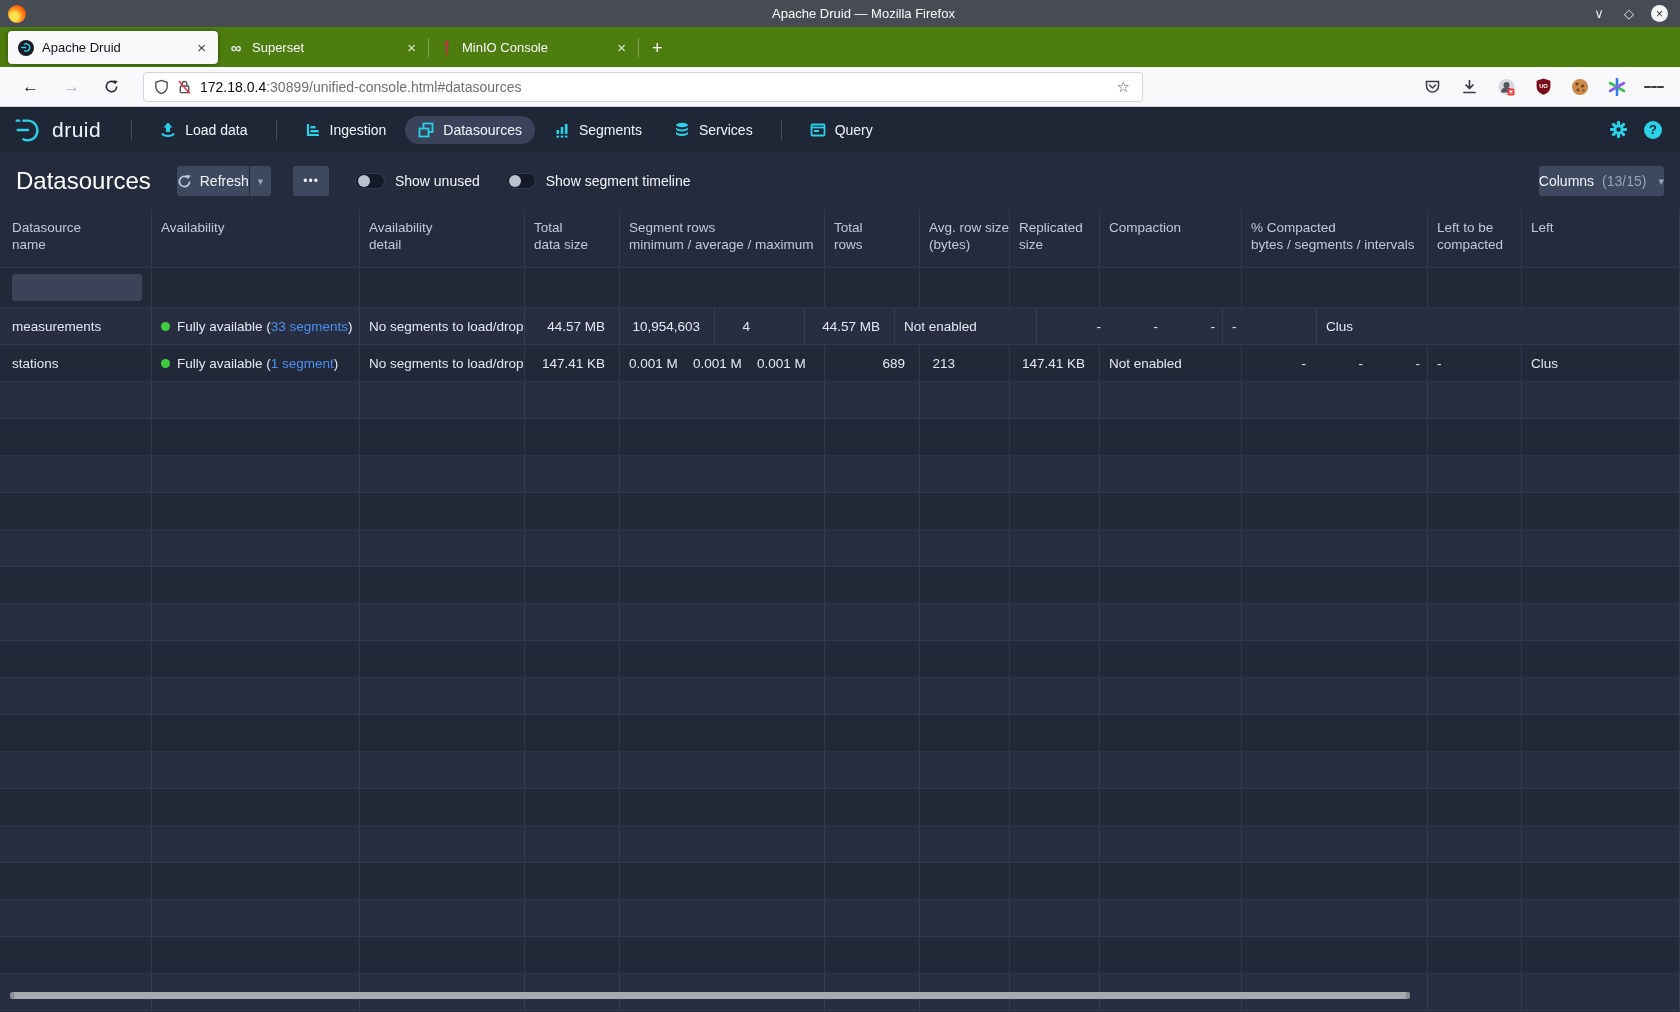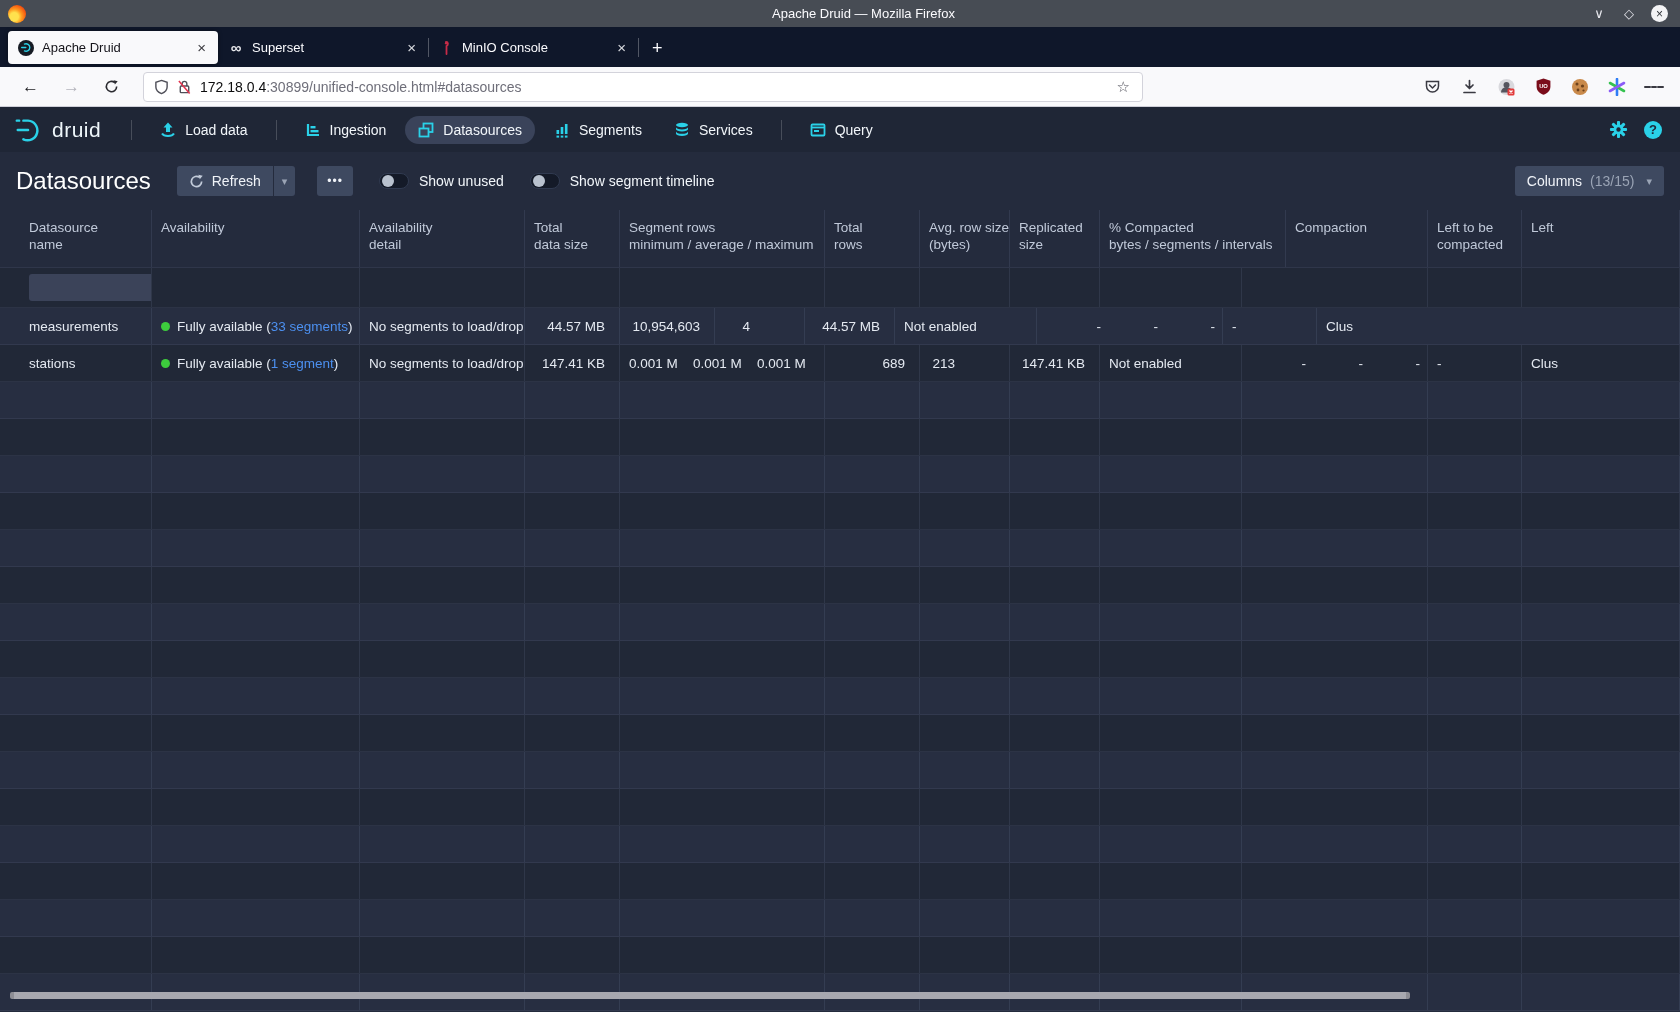--- a/index.html
+++ b/index.html
@@ -9,21 +9,21 @@
   
   .titlebar { height:27px; background:#474c54; display:flex; align-items:center; position:relative; }
   .ff-logo { width:18px; height:18px; border-radius:50%; margin-left:8px;
              background:radial-gradient(circle at 35% 65%, #ffe14d 0 25%, #ff9a1f 45%, #f24d0e 75%, #b5121b 100%); }
   .win-title { position:absolute; left:0; right:0; text-align:center; color:#fbfbfe; font-size:13px;margin-left:47px; }
   .win-controls { margin-left:auto; display:flex; align-items:center; gap:14px; padding-right:12px; z-index:2; }
   .win-btn { color:#e9e9ef; font-size:13px; width:16px; text-align:center; cursor:default; }
   .win-close { width:17px; height:17px; background:#f3f3f5; color:#30343a; border-radius:50%;
                display:flex; align-items:center; justify-content:center; font-size:12px; line-height:1; }
 
-  .tabbar { height:40px; background:#0f172a; display:flex; align-items:flex-end; padding:0 0 0 8px; }
+  .tabbar { height:40px; background:#4d7c0f; display:flex; align-items:flex-end; padding:0 0 0 8px; }
   .tab { height:33px; margin-bottom:3px; display:flex; align-items:center; padding:0 10px; width:210px;
          font-size:13px; color:#fbfbfe; border-radius:4px; position:relative; }
   .tab.active { background:#f9f9fb; color:#15141a; box-shadow:0 0 4px rgba(0,0,0,.4); }
   .tab .sep { position:absolute; right:-1px; top:7px; height:19px; width:1px; background:rgba(255,255,255,.28); }
   .tab-label { margin-left:8px; flex:1; overflow:hidden; white-space:nowrap; }
   .tab-close { font-size:15px; padding:0 2px; opacity:.85; }
   .favicon { width:16px; height:16px; display:flex; align-items:center; justify-content:center; flex:none; }
   .druid-fav { background:#161b24; border-radius:50%; }
   .newtab { color:#fbfbfe; font-size:18px; margin:0 0 8px 14px; }
 
@@ -49,21 +49,21 @@
               padding:6px 13px; border-radius:16px; margin:0 3px; }
   .nav-item.active { background:#3a435a; }
   .appnav-right { margin-left:auto; display:flex; align-items:center; gap:16px; padding-right:4px; }
   .help-circle { width:18px; height:18px; border-radius:50%; background:#2ad1e8; color:#1f2636;
                  font-weight:bold; font-size:13px; display:flex; align-items:center; justify-content:center; }
 
   
   .pagehead { height:58px; display:flex; align-items:center; padding:0 16px; }
   .page-title { color:#ffffff; font-size:24px; margin-right:26px; }
   .btn { height:30px; background:#3e4960; color:#f0f3f8; font-size:14px; border:none; border-radius:3px;
-         display:flex; align-items:center; padding:0 12px; gap:8px; }
+         display:flex; align-items:center; padding:0 0; gap:8px; }
   .btn-group { display:flex; gap:1px; }
   .btn-group .btn:first-child { border-radius:3px 0 0 3px; }
   .btn-caret { border-radius:0 3px 3px 0; padding:0 8px; color:#9aa4b5; }
   .more-btn { margin-left:22px; padding:0 10px; letter-spacing:1px; }
   .switch-wrap { display:flex; align-items:center; margin-left:26px; }
   .switch { width:30px; height:16px; border-radius:9px; background:#141a28; border:1px solid #303a50; position:relative; }
   .switch .knob { position:absolute; left:2px; top:1px; width:12px; height:12px; border-radius:50%; background:#b9c2cf; }
   .switch-label { color:#f2f6fa; font-size:14px; margin-left:10px;text-align:right; }
   .columns-btn { margin-left:auto; }
   .columns-count { color:#9aa4b5; }
@@ -76,21 +76,21 @@
            border-right:1px solid rgba(146,161,198,.13); overflow:hidden; white-space:nowrap; }
   .trow { display:flex; height:37px; border-bottom:1px solid rgba(146,161,198,.10); }
   .trow.filter { height:40px; }
   .tbody .trow:nth-child(odd) { background:#212837; }
   .tbody .trow:nth-child(even) { background:#272e41; }
   .cell { display:flex; align-items:center; padding:0 0 0 9px; color:#e4e9f1; font-size:13.5px;
           border-right:1px solid rgba(146,161,198,.13); overflow:hidden; white-space:nowrap; }
   .cell.num { justify-content:flex-end; padding-right:14px; }
   .c1{width:152px} .c2{width:208px} .c3{width:165px} .c4{width:95px} .c5{width:205px} .c6{width:95px}
   .c7{width:90px} .c8{width:90px} .c9{width:142px} .c10{width:186px} .c11{width:94px} .c12{flex:1 1 auto; min-width:0;}
-  .hcell.c1, .cell.c1 { padding-left:29px; }
+  .hcell.c1, .cell.c1 { padding-left:12px; }
   .filter-input { width:130px; height:27px; background:#3b4359; border:none; border-radius:3px; }
   .dot { width:9px; height:9px; border-radius:50%; background:#3dcc3d; margin-right:7px; flex:none; }
   a.seg-link { color:#4c90f0; text-decoration:none; }
   .sub3 span { display:inline-block; width:64px; }
   .sub3r span { display:inline-block; width:57px; text-align:right; padding-right:2px; }
   .avg-box { display:inline-block; width:26px; text-align:right; }
   .hscroll { position:absolute; left:10px; bottom:13px; width:1400px; height:7px; border-radius:2px;
              background:linear-gradient(90deg,#8d8d94 0 4px,#a8a8af 4px calc(100% - 4px),#8d8d94 calc(100% - 4px)); }
 
   svg { display:block; }
@@ -357,27 +357,27 @@
         <div>rows</div>
       </div>
     <div class="hcell c7">
         <div>Avg. row size</div>
         <div>(bytes)</div>
       </div>
     <div class="hcell c8">
         <div>Replicated</div>
         <div>size</div>
       </div>
+    <div class="hcell c9">
+        <div>Compaction</div>
+        <div></div>
+      </div>
     <div class="hcell c10">
         <div>% Compacted</div>
         <div>bytes / segments / intervals</div>
-      </div>
-    <div class="hcell c9">
-        <div>Compaction</div>
-        <div></div>
       </div>
     <div class="hcell c11">
         <div>Left to be</div>
         <div>compacted</div>
       </div>
     <div class="hcell c12">
         <div>Left</div>
         <div></div>
       </div>
   </div>

